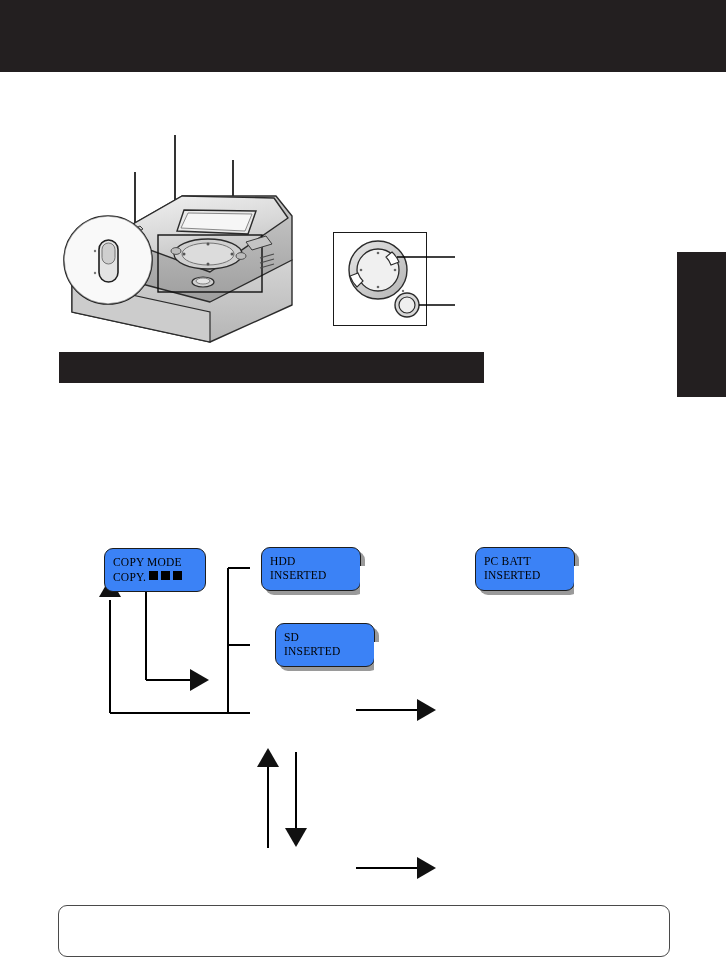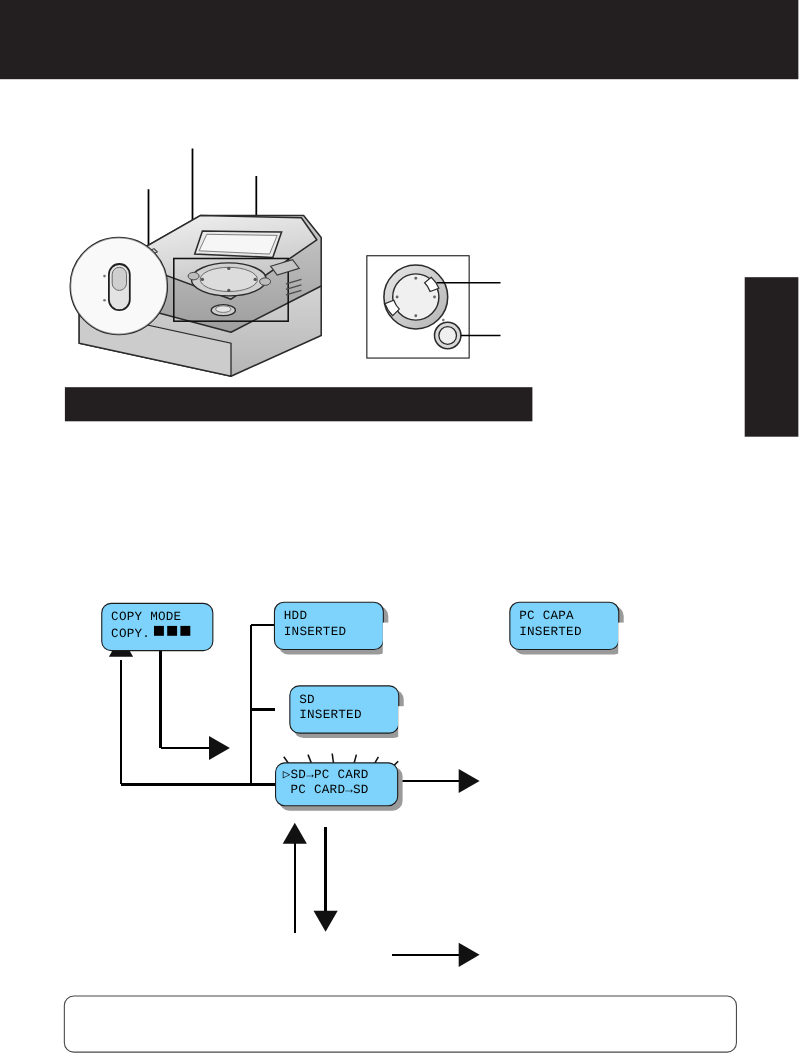--- a/index.html
+++ b/index.html
@@ -69,30 +69,31 @@
 
   
   .flow {
     position: absolute;
     left: 0; top: 520px;
     width: 726px; height: 400px;
   }
 
   .lcd {
     position: absolute;
-    background: #7dd3fc;
+    background: #3b82f6;
     border: 1.6px solid #1d1d1d;
     border-radius: 9px;
     box-sizing: border-box;
-    font-family: Liberation Mono, monospace;
+    font-family: Liberation Serif, serif;
     font-size: 11.5px;
     line-height: 14px;
     color: #000;
     padding: 6px 0 0 8px;
     letter-spacing: 0.2px;
+    margin-left: 12px;
   }
   .lcd .ln { display: block; white-space: pre; }
 
   
   .lcd-notch::after {
     content: "";
     position: absolute;
     right: -6px;
     top: 18px;
     bottom: -6px;
@@ -314,41 +315,23 @@
       <span class="ln">HDD</span>
       <span class="ln">INSERTED</span>
     </div>
 
     <div class="lcd lcd-notch lcd-shadow" style="left:263px; top:103px; width:100px; height:44px;">
       <span class="ln">SD</span>
       <span class="ln">INSERTED</span>
     </div>
 
     <div class="lcd lcd-notch lcd-shadow" style="left:463px; top:27px; width:100px; height:44px;">
-      <span class="ln">PC CAPA</span>
+      <span class="ln">PC BATT</span>
       <span class="ln">INSERTED</span>
     </div>
 
-    <div style="position:absolute;left:236px;top:160px;width:140px;height:62px;">
-      <svg class="rays" width="140" height="62" viewBox="0 0 140 62" xmlns="http://www.w3.org/2000/svg">
-        <g stroke="#111" stroke-width="1.4" fill="none">
-          <line x1="22" y1="8" x2="32" y2="22"></line>
-          <line x1="44" y1="6" x2="50" y2="21"></line>
-          <line x1="66" y1="5" x2="68" y2="20"></line>
-          <line x1="88" y1="6" x2="84" y2="21"></line>
-          <line x1="108" y1="8" x2="100" y2="22"></line>
-          <line x1="126" y1="12" x2="114" y2="24"></line>
-          <line x1="18" y1="48" x2="30" y2="40"></line>
-          <line x1="122" y1="46" x2="112" y2="38"></line>
-        </g>
-      </svg>
-      <div class="lcd" style="left:14px; top:13px; width:112px; height:40px; padding-top:4px; padding-left:6px; box-shadow:4px 4px 0 0 #9a9a9a;">
-        <span class="ln">▷SD→PC CARD</span>
-        <span class="ln"> PC CARD→SD</span>
-      </div>
-    </div>
 
 
   </div>
 
   <div class="note-box"></div>
 
 </div>
 
 </body></html>

